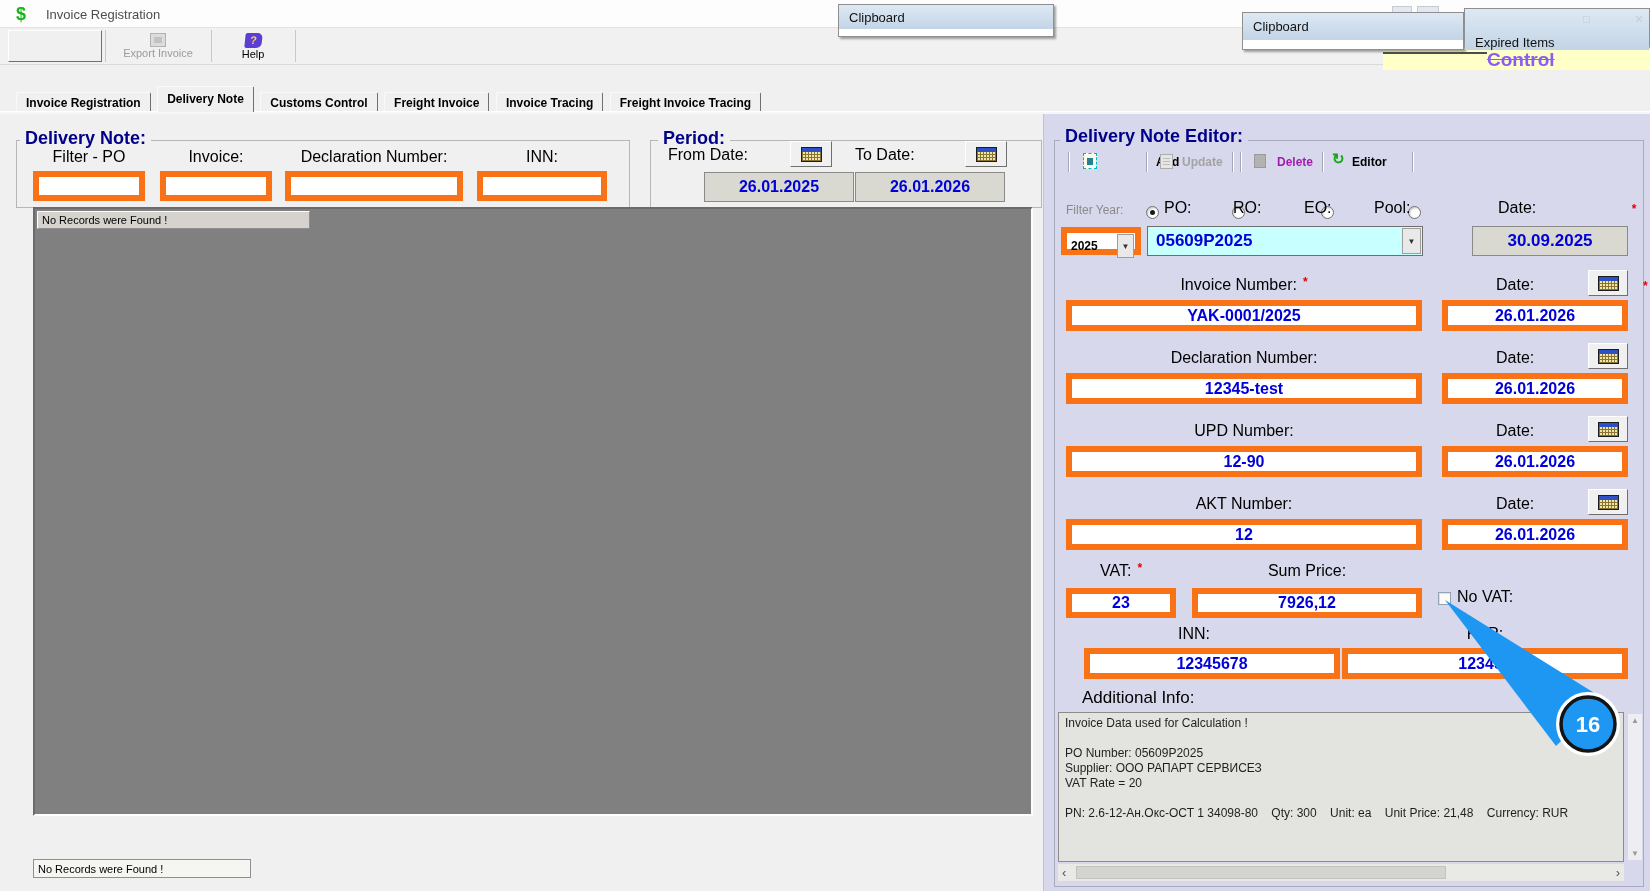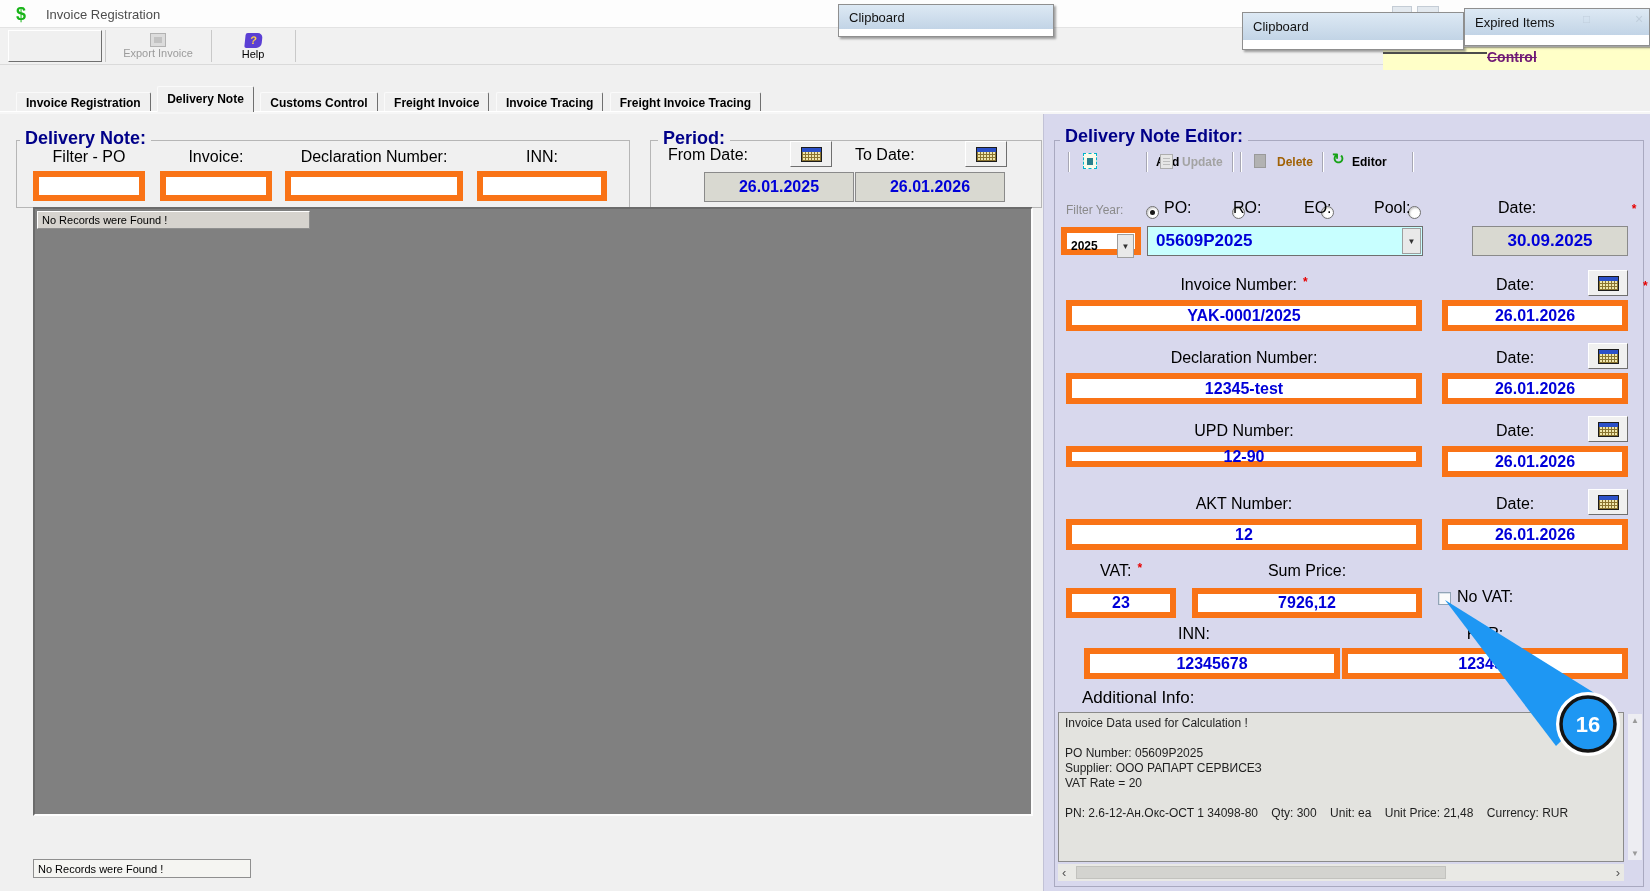--- a/index.html
+++ b/index.html
@@ -91,39 +91,39 @@
 
   
   <div class="abs" style="left:1392px;top:6px;width:20px;height:17px;background:#e3e9ef;border:1px solid #c4ccd5;z-index:14;"></div>
   <div class="abs" style="left:1417px;top:6px;width:22px;height:17px;background:#e3e9ef;border:1px solid #c4ccd5;z-index:14;">
     <span class="abs" style="left:7px;top:5px;width:7px;height:7px;background:#3fae3f;border-radius:2px;"></span>
   </div>
 
   
   <div class="abs" style="left:1383px;top:47px;width:267px;height:23px;background:#ffffc8;border-top:1px solid #d6d6a8;z-index:15;"></div>
   <div class="abs" style="left:1383px;top:52px;width:104px;height:2px;background:#4c4c4c;z-index:16;"></div>
-  <span class="abs" style="left:1487px;top:49px;font-size:14px;font-weight:bold;color:#701a75;text-decoration:line-through;z-index:16;">Control</span>
+  <span class="abs" style="left:1487px;top:49px;font-size:19px;font-weight:bold;color:#8b5cf6;text-decoration:line-through;z-index:16;">Control</span>
 
   
   <div class="abs panel" style="left:838px;top:4px;width:216px;height:33px;z-index:20;">
     <div class="hdr" style="height:24px;">
       <span>Clipboard</span>
     </div>
   </div>
 
   
   <div class="abs panel" style="left:1242px;top:12px;width:222px;height:38px;z-index:21;">
     <div class="hdr" style="height:27px;">
       <span>Clipboard</span>
     </div>
   </div>
 
   
   <div class="abs panel" style="left:1464px;top:8px;width:186px;height:38px;z-index:22;">
-    <div class="hdr" style="height:26px;">
+    <div class="hdr" style="height:41px;align-items:flex-end;">
       <span>Expired Items</span>
     </div>
     <span class="abs" style="left:118px;top:3px;color:#c0cedc;font-size:12px;">□</span>
     <span class="abs" style="left:170px;top:2px;color:#c0cedc;font-size:14px;">×</span>
   </div>
 
   
   <div class="abs" style="left:16px;top:90px;white-space:nowrap;">
     <span class="tab">Invoice Registration</span>
     <span class="tab active">Delivery Note</span>
@@ -192,21 +192,21 @@
   <div class="abs vsep" style="left:1146px;top:152px;"></div>
   <div class="abs flexc" style="left:1156px;top:150px;width:20px;height:22px;">
       <span class="upd-icon"></span>
     </div>
   <span class="abs" style="left:1182px;top:155px;font-size:12px;font-weight:bold;color:#a3a3a3;">Update</span>
   <div class="abs vsep" style="left:1232px;top:152px;"></div>
   <div class="abs vsep" style="left:1240px;top:152px;"></div>
   <div class="abs flexc" style="left:1250px;top:150px;width:20px;height:22px;">
       <span class="del-icon"></span>
     </div>
-  <span class="abs" style="left:1277px;top:155px;font-size:12px;font-weight:bold;color:#a16207;">Delete</span>
+  <span class="abs" style="left:1277px;top:155px;font-size:12px;font-weight:bold;color:#a21caf;">Delete</span>
   <div class="abs vsep" style="left:1322px;top:152px;"></div>
   <span class="abs refresh-icon" style="left:1332px;top:152px;">↻</span>
   <span class="abs" style="left:1352px;top:155px;font-size:12px;font-weight:bold;">Editor</span>
   <div class="abs vsep" style="left:1412px;top:152px;"></div>
 
   
   <span class="abs" style="left:1066px;top:203px;font-size:12px;color:#8a8a8a;">Filter Year:</span>
   <span class="abs radio on" style="left:1146px;top:205px;"></span>
   <span class="abs lbl" style="left:1164px;top:199px;">PO:</span>
   <span class="abs radio" style="left:1215px;top:205px;"></span>
@@ -264,21 +264,21 @@
   <div class="abs field flexc" style="left:1442px;top:373px;width:186px;height:31px;">
       <span class="val">26.01.2026</span>
     </div>
 
   
   <div class="abs editor-lbl" style="left:1066px;top:422px;width:356px;">UPD Number:</div>
   <span class="abs lbl" style="left:1496px;top:422px;">Date:</span>
   <div class="abs raised flexc" style="left:1588px;top:416px;width:40px;height:26px;">
       <span class="cal-icon"></span>
     </div>
-  <div class="abs field flexc" style="left:1066px;top:446px;width:356px;height:21px;">
+  <div class="abs field flexc" style="left:1066px;top:446px;width:356px;height:31px;">
       <span class="val">12-90</span>
     </div>
   <div class="abs field flexc" style="left:1442px;top:446px;width:186px;height:31px;">
       <span class="val">26.01.2026</span>
     </div>
 
   
   <div class="abs editor-lbl" style="left:1066px;top:495px;width:356px;">AKT Number:</div>
   <span class="abs lbl" style="left:1496px;top:495px;">Date:</span>
   <div class="abs raised flexc" style="left:1588px;top:489px;width:40px;height:26px;">

